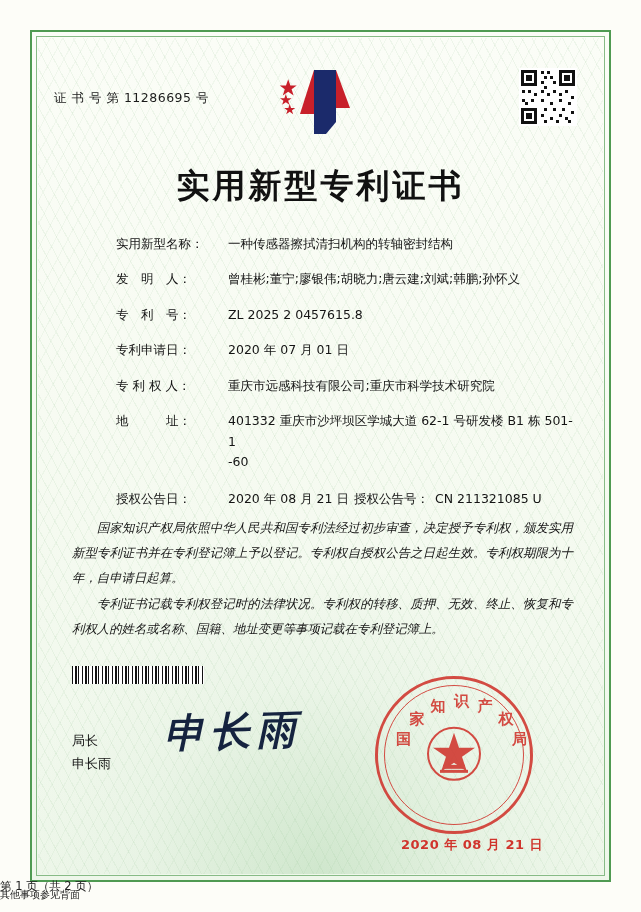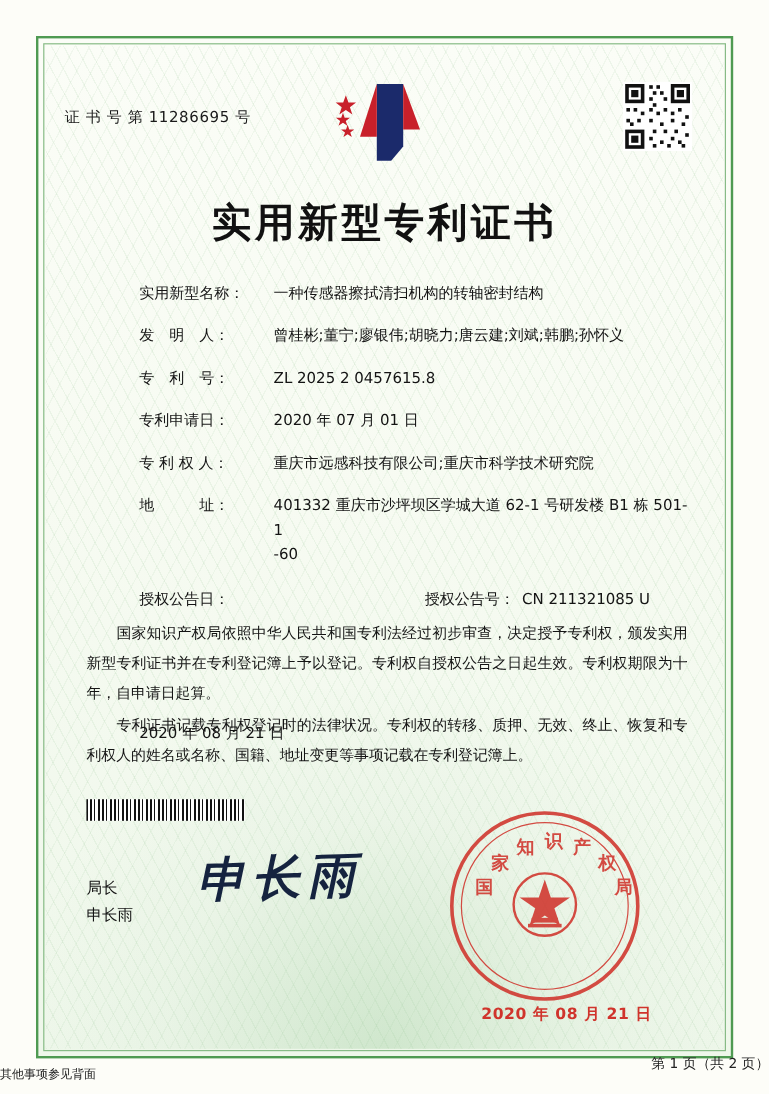--- a/index.html
+++ b/index.html
@@ -153,20 +153,21 @@
   .paras {
     position: absolute;
     left: 26px;
     right: 22px;
     top: 470px;
     font-size: 12.4px;
     line-height: 2.0;
     text-align: justify;
     font-family: "DejaVu Sans", "Liberation Sans", sans-serif;
     color: #141414;
+    font-style: italic;
   }
   .paras p {
     margin: 0 0 2px 0;
     text-indent: 25px;
   }
 
   
   .barcode {
     position: absolute;
     left: 26px;
@@ -250,21 +251,21 @@
     font-weight: bold;
     font-family: "DejaVu Sans", "Liberation Sans", sans-serif;
     letter-spacing: 0.5px;
   }
 
   
   .page-num {
     position: absolute;
     left: 0; right: 0;
     bottom: 18px;
-    text-align: right;
+    text-align: left;
     font-size: 11.5px;
     color: #222;
     font-family: "DejaVu Sans", "Liberation Sans", sans-serif;
   }
   .outside-note {
     position: absolute;
     left: 0; right: 0;
     bottom: 8px;
     text-align: left;
     font-size: 10px;
@@ -378,21 +379,21 @@
 
       <div class="field addr-wrap">
         <div class="lbl">地　　　址：</div>
         <div class="val">
           <span>401332  重庆市沙坪坝区学城大道 62-1 号研发楼 B1 栋 501-1</span>
           <span class="addr-second">-60</span>
         </div>
       </div>
 
       <div class="field two-col">
-        <div class="c1" style="display:flex;flex-direction:column;">
+        <div class="c1" style="display:flex;">
           <div class="lbl">授权公告日：</div>
           <div>2020 年 08 月 21 日</div>
         </div>
         <div class="c2" style="display:flex;">
           <div class="sub-lbl">授权公告号：</div>
           <div>CN 211321085 U</div>
         </div>
       </div>
 
     </div>

